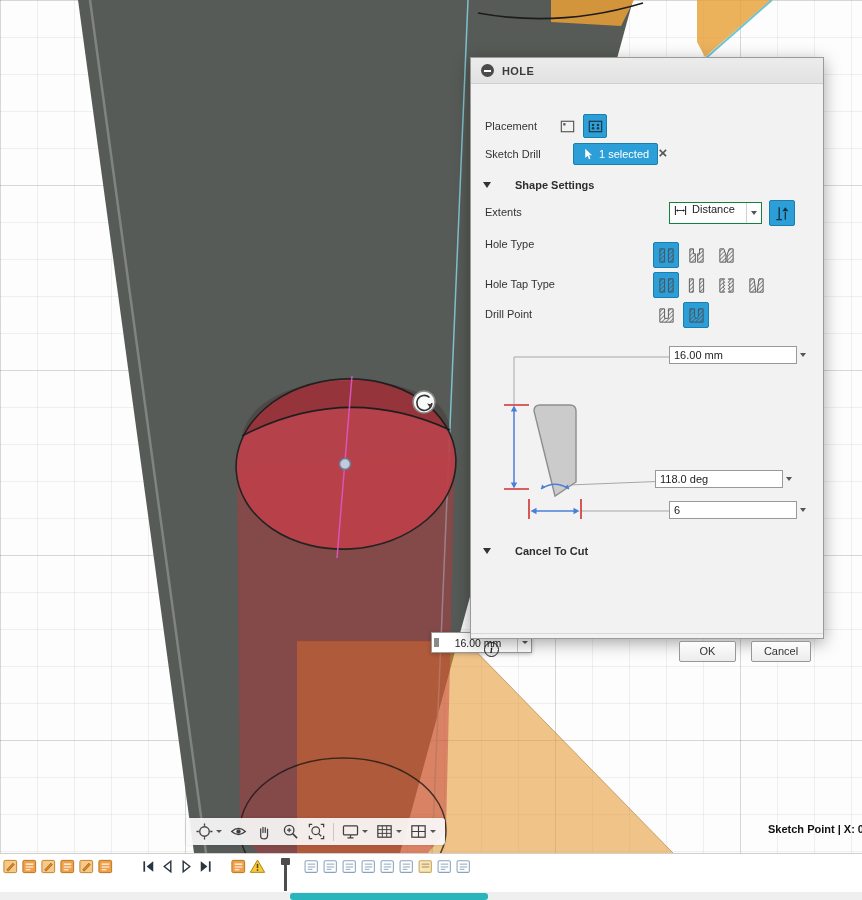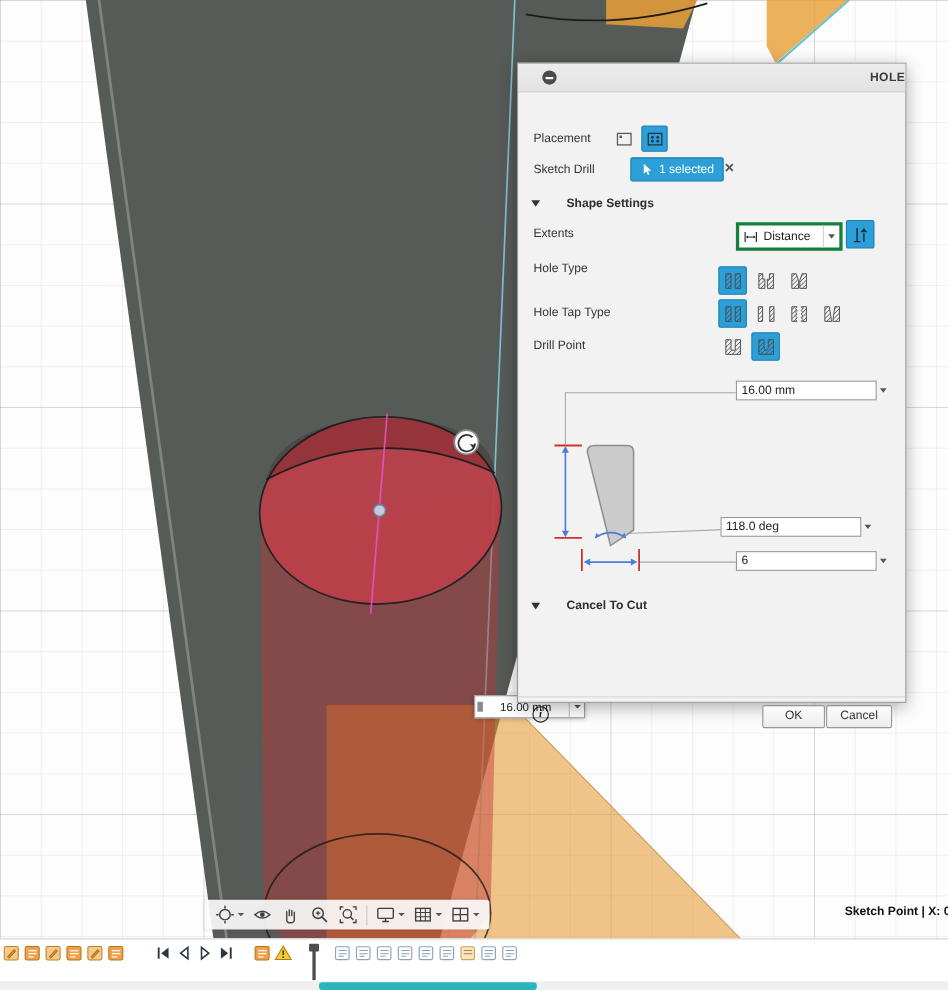--- a/index.html
+++ b/index.html
@@ -27,41 +27,41 @@
   .nav-sep{width:1px;height:18px;background:#c8c8c8;}
   .caret{width:0;height:0;border-left:3.5px solid transparent;border-right:3.5px solid transparent;border-top:4.5px solid #555;}
   .caret.sm{border-left-width:3px;border-right-width:3px;border-top-width:3.8px;}
   
   .status{position:absolute;left:768px;top:823px;width:94px;height:16px;overflow:hidden;
     font-size:11px;font-weight:bold;color:#111;white-space:nowrap;}
   
   .dlg{position:absolute;left:470px;top:57px;width:352px;height:580px;background:#f2f2f2;
     border:1px solid #9a9a9a;box-shadow:0 4px 16px rgba(0,0,0,.35);font-size:11px;color:#333;}
   .dlg-header{height:25px;background:linear-gradient(#ececec,#e2e2e2);border-bottom:1px solid #cfcfcf;
-    display:flex;align-items:center;padding-left:22px;justify-content:space-between;}
+    display:flex;align-items:center;padding-left:10px;}
   .hdr-icon{width:13px;height:13px;border-radius:50%;background:#4a4a4a;position:relative;}
   .hdr-icon::after{content:"";position:absolute;left:3px;top:5.5px;width:7px;height:2px;background:#fff;}
   .dlg-title{margin-left:8px;font-weight:bold;letter-spacing:.4px;color:#3a3a3a;}
   .dlg-body{position:relative;width:100%;height:484px;}
   .dlg-label{position:absolute;left:14px;height:24px;line-height:24px;color:#333;}
   .sec-hdr{position:absolute;left:12px;display:flex;align-items:center;gap:24px;height:18px;cursor:pointer;}
   .sec-arrow{width:0;height:0;border-left:4.5px solid transparent;border-right:4.5px solid transparent;border-top:6px solid #333;}
   .sec-label{font-weight:bold;color:#2e2e2e;}
   .btn-group{position:absolute;display:flex;gap:4px;}
   .icon-btn{width:24px;height:24px;display:flex;align-items:center;justify-content:center;
     border:1px solid transparent;border-radius:2px;cursor:pointer;}
   .icon-btn.sel{background:#2d9fd8;border-color:#1b7fae;}
   .grp-placement .icon-btn{width:22px;height:22px;}
   .pill{position:absolute;display:flex;align-items:center;gap:4px;height:20px;padding:0 8px;
     background:#2d9fd8;border:1px solid #1b7fae;border-radius:2px;color:#fff;cursor:pointer;}
   .clear-x{position:absolute;width:16px;height:20px;line-height:20px;text-align:center;color:#555;
     font-size:15px;font-weight:bold;cursor:pointer;}
   .clear-x::before{content:"\00D7";}
-  .dropdown{position:absolute;height:20px;background:#fff;border:3px solid #15803d;display:flex;
-    align-items:center;padding-left:3px;cursor:pointer;}
+  .dropdown{position:absolute;height:20px;background:#fff;border:1px solid #15803d;display:flex;
+    padding-left:3px;cursor:pointer;}
   .dd-text{flex:1;padding:0 4px;color:#222;}
   .dd-caret-box{width:14px;height:100%;border-left:1px solid #d0d0d0;display:flex;align-items:center;justify-content:center;}
   .dim-field{position:absolute;display:flex;align-items:center;gap:3px;}
   .dim-field input{width:118px;height:16px;border:1px solid #999;background:#fff;font-family:inherit;
     font-size:11px;color:#222;padding:0 4px;}
   .diagram{position:absolute;left:20px;top:252px;}
   .cut-panel{position:absolute;left:13px;top:484px;width:326px;height:58px;background:#fafafa;border:1px solid #dedede;}
   .cut-row{position:relative;height:27px;border-bottom:1px solid #ececec;background:#f4f4f4;}
   .checkbox{position:absolute;left:8px;top:7px;width:13px;height:13px;background:#fff;border:1px solid #666;cursor:pointer;}
   .checkbox.checked::after{content:"";position:absolute;left:3.5px;top:0.5px;width:4px;height:8px;
@@ -352,21 +352,21 @@
         <span class="caret"></span>
       </div>
 
       <div class="sec-hdr" style="top:458px">
         <span class="sec-arrow"></span>
         <span class="sec-label">Cancel To Cut</span>
       </div>
 
       <div class="dlg-sep"></div>
       <span class="info-icon"></span>
-      <div class="btn" style="left:222px;top:557px;width:55px">OK</div>
+      <div class="btn" style="left:208px;top:557px;width:55px">OK</div>
       <div class="btn" style="left:280px;top:557px;width:58px">Cancel</div>
     </div>
   </div>
 
   <div class="timeline">
     <div class="tl-icons" id="tl-icons">
         <span class="tl-ic">
           <svg viewBox="0 0 18 18" width="17" height="17">
             <rect x="2" y="2.5" width="13.5" height="13" rx="1.5" fill="#f6c88a" stroke="#c08226"></rect>
             <path d="M5,12.5 L11.5,5.5 L13,7 L6.5,14 Z" fill="#e0861e" stroke="#8a5a14" stroke-width="0.7"></path>

